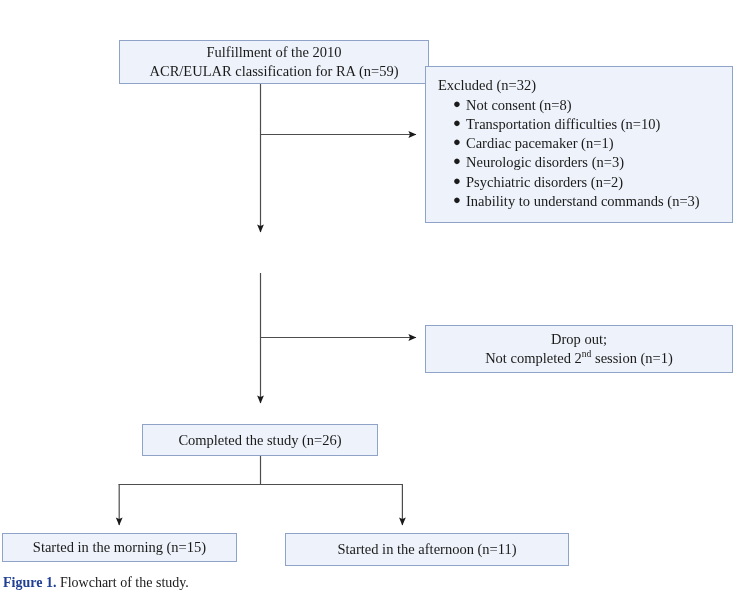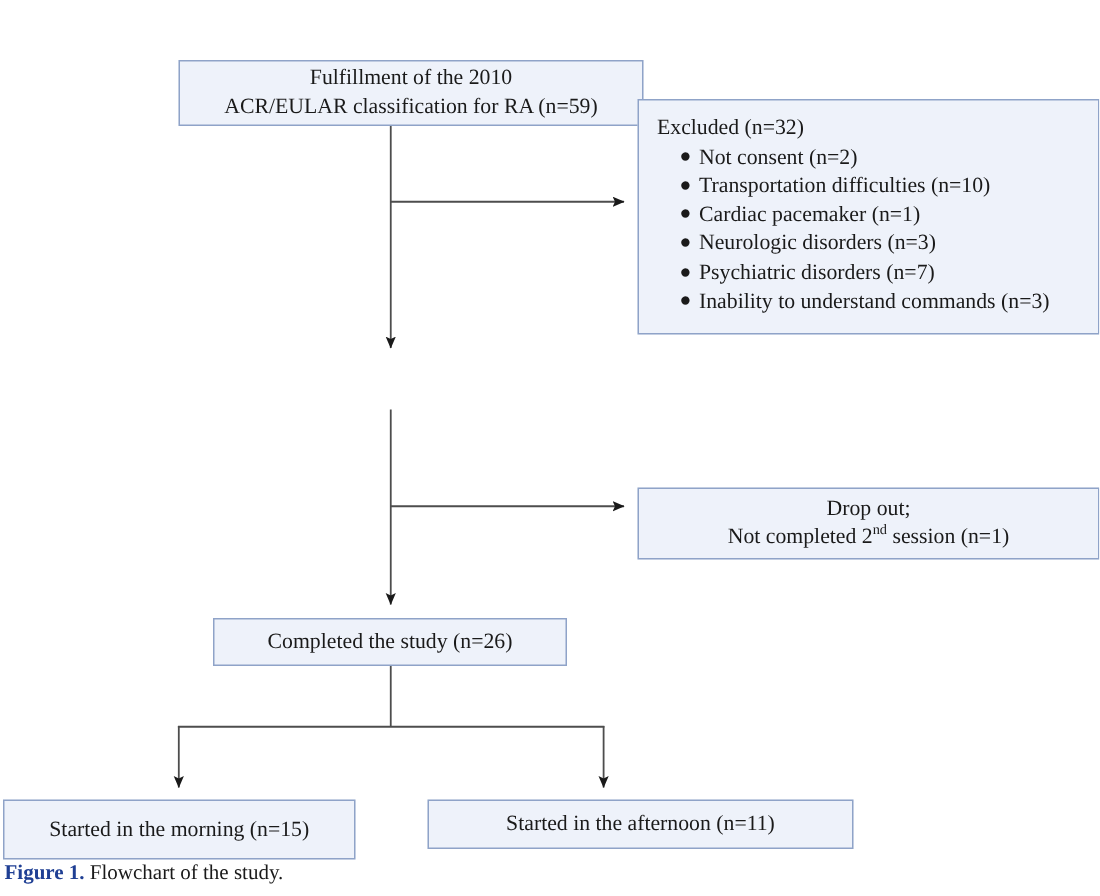--- a/index.html
+++ b/index.html
@@ -52,24 +52,24 @@
     text-align: left;
     padding: 9px 8px 6px 10px;
   }
   #node-eligible {
     left: 142px; top: 240px; width: 236px; height: 33px;
   }
   #node-dropout {
     left: 425px; top: 325px; width: 308px; height: 48px;
   }
   #node-completed {
-    left: 142px; top: 412px; width: 236px; height: 32px;
+    left: 142px; top: 424px; width: 236px; height: 32px;
   }
   #node-morning {
-    left: 2px; top: 533px; width: 235px; height: 40px;
+    left: 2px; top: 533px; width: 235px; height: 29px;
   }
   #node-afternoon {
     left: 285px; top: 533px; width: 284px; height: 33px;
   }
   .excluded-head {
     font-size: 14.5px;
     margin: 0 0 1px 2px;
   }
   ul.excluded-list {
     margin: 0;
@@ -136,37 +136,37 @@
   <div class="node" id="node-fulfillment">
     <span class="line">Fulfillment of the 2010</span>
     <span class="line">ACR/EULAR classification for RA (n=59)</span>
   </div>
 
   <div class="node" id="node-excluded">
     <div class="excluded-head">Excluded (n=32)</div>
     <ul class="excluded-list">
       <li>
         <span class="bullet">●</span>
-        <span>Not consent (n=2)</span>
+        <span>Not consent (n=8)</span>
       </li>
       <li>
         <span class="bullet">●</span>
         <span>Transportation difficulties (n=10)</span>
       </li>
       <li>
         <span class="bullet">●</span>
         <span>Cardiac pacemaker (n=1)</span>
       </li>
       <li>
         <span class="bullet">●</span>
         <span>Neurologic disorders (n=3)</span>
       </li>
       <li>
         <span class="bullet">●</span>
-        <span>Psychiatric disorders (n=7)</span>
+        <span>Psychiatric disorders (n=2)</span>
       </li>
       <li>
         <span class="bullet">●</span>
         <span>Inability to understand commands (n=3)</span>
       </li>
     </ul>
   </div>
 
 
   <div class="node" id="node-dropout">

